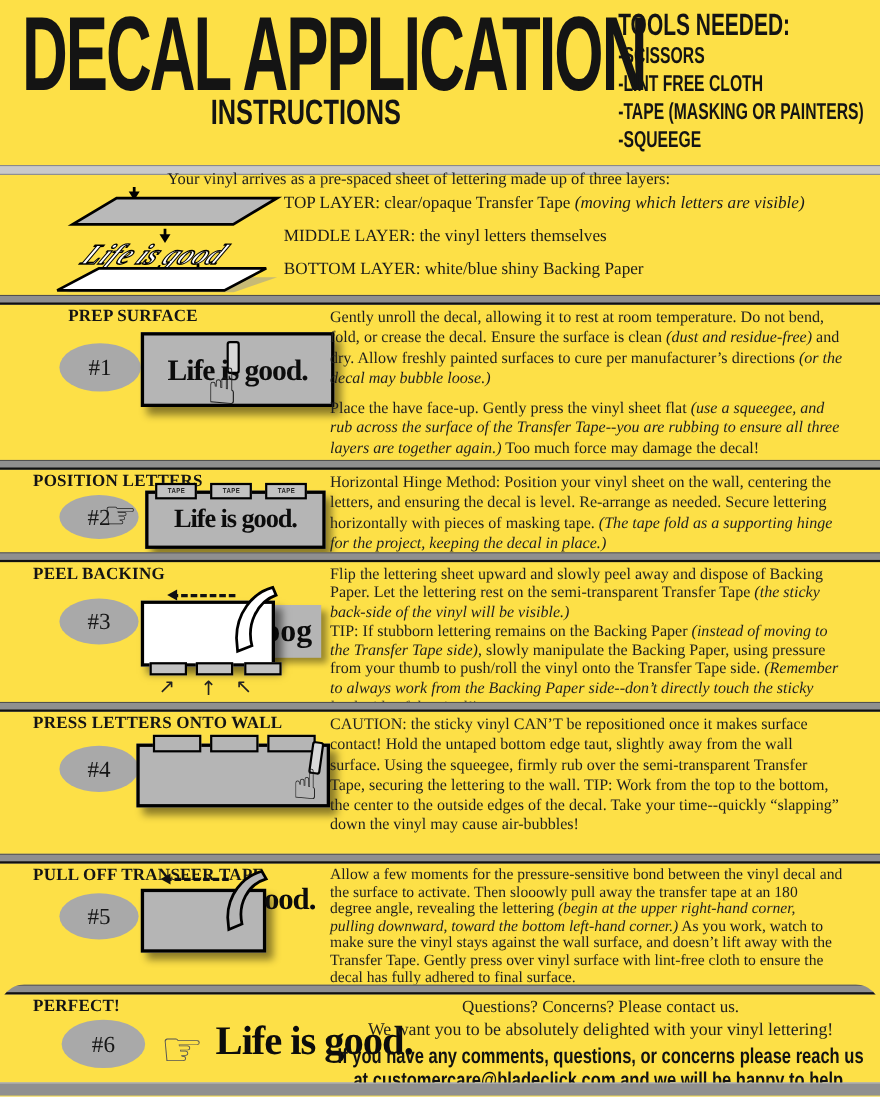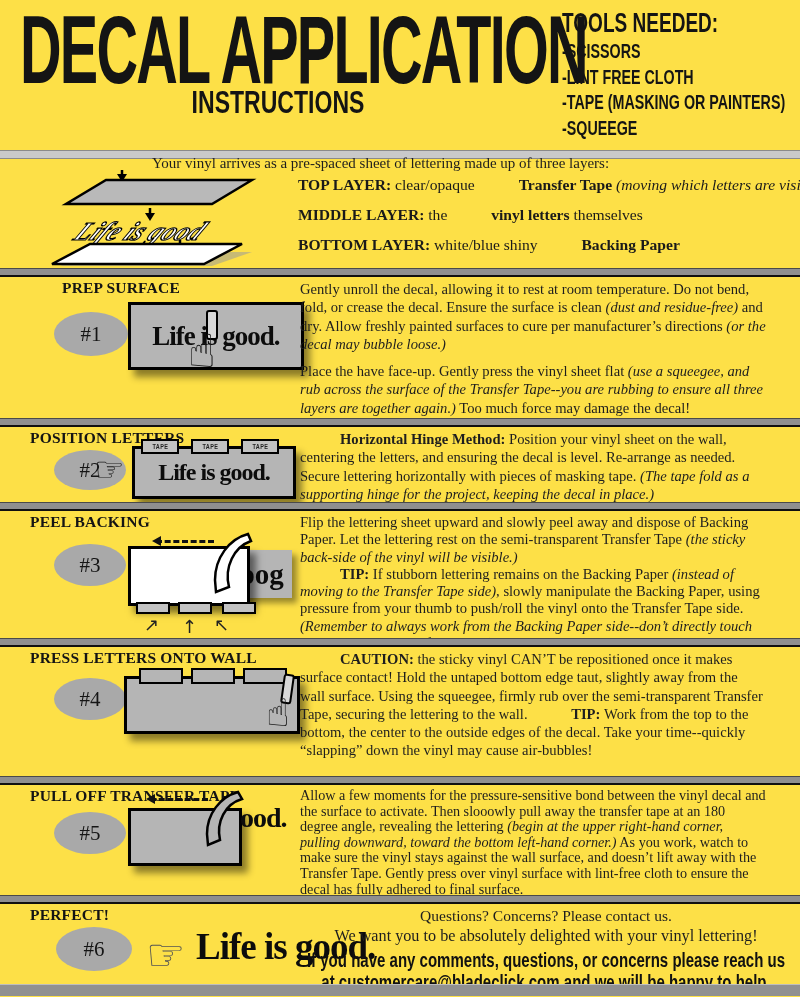--- a/index.html
+++ b/index.html
@@ -33,21 +33,21 @@
        justify-content:center;z-index:3;}
   .tab .tape-lbl{font-family:"Liberation Sans",sans-serif;font-weight:bold;font-size:6.5px;
        letter-spacing:.5px;color:#222;transform:scaleX(.85);}
   .dash{position:absolute;width:58px;border-top:3px dashed #111;z-index:6;}
   .dash:before{content:"";position:absolute;left:-9px;top:-7px;border:5px solid transparent;
        border-right:9px solid #111;}
   .txt{position:absolute;left:300px;width:466px;font-size:14.6px;line-height:18.3px;color:#1e1e1e;}
   .txt p{margin:0 0 9px 0;}
   .txt.tight{line-height:17.3px;}
   .txt.tighter{font-size:14.2px;line-height:15.6px;}
-  .b{font-weight:bold;margin-left:40px;}
+  .b{font-weight:normal;}
   .i{font-style:italic;}
   .lead{position:absolute;left:152px;top:5px;font-size:15px;color:#1e1e1e;}
   .layer-line{position:absolute;left:258px;font-size:15.6px;white-space:nowrap;}
   .ldg{position:absolute;left:30px;top:6px;}
   .patch{position:absolute;background:#b5b5b5;box-shadow:5px 5px 6px rgba(0,0,0,.4);
          display:flex;align-items:center;justify-content:center;z-index:1;}
   .wbox{position:absolute;background:#fff;border:3px solid #000;box-shadow:6px 7px 7px rgba(0,0,0,.5);z-index:2;}
   .peel{position:absolute;z-index:6;}
   .sm-arrow{position:absolute;font-family:"DejaVu Sans",sans-serif;font-size:18px;color:#222;z-index:2;}
   .big-decal{position:absolute;font-weight:bold;letter-spacing:-1px;color:#0c0c0c;white-space:nowrap;}
@@ -184,21 +184,21 @@
     <svg class="peel" style="left:196px;top:14px;" width="50" height="58" viewBox="0 0 50 58">
       <path d="M42,2 C24,7 11,24 11,44 L12,55 24,50 C20,32 29,14 46,9 Z" fill="#b5b5b5" stroke="#000" stroke-width="2.5"></path>
     </svg>
     <span class="big-decal" style="left:240px;top:26px;font-size:28px;">ood.</span>
     <div class="dash" style="left:150px;top:22px;"></div>
     <div class="txt tighter" style="top:12px;">
       <p><span>Allow a few moments for the pressure-sensitive bond between the vinyl decal and the surface to activate. Then slooowly pull away the transfer tape at an 180 degree angle, revealing the lettering </span><span class="i">(begin at the upper right-hand corner, pulling downward, toward the bottom left-hand corner.)</span><span> As you work, watch to make sure the vinyl stays against the wall surface, and doesn’t lift away with the Transfer Tape. Gently press over vinyl surface with lint-free cloth to ensure the decal has fully adhered to final surface.</span></p>
     </div>
   </div>
 
-  <div class="sec" style="height:89px;">
+  <div class="sec" style="height:89px;border-radius:22px;">
     <div class="bar"></div>
     <div class="h" style="top:11px;left:30px;">PERFECT!</div>
     <div class="oval" style="left:56px;top:32px;width:76px;height:44px;">#6</div>
     <span class="hand" style="left:146px;top:38px;font-size:44px;color:#555;">☞</span>
     <span class="big-decal" style="left:196px;top:30px;font-size:37px;">Life is good.</span>
     <div class="txt6">
       <div class="t6-l1">Questions? Concerns? Please contact us.</div>
       <div class="t6-l2">We want you to be absolutely delighted with your vinyl lettering!</div>
       <div class="cond6">If you have any comments, questions, or concerns please reach us at customercare@bladeclick.com and we will be happy to help. Thank you!</div>
     </div>

